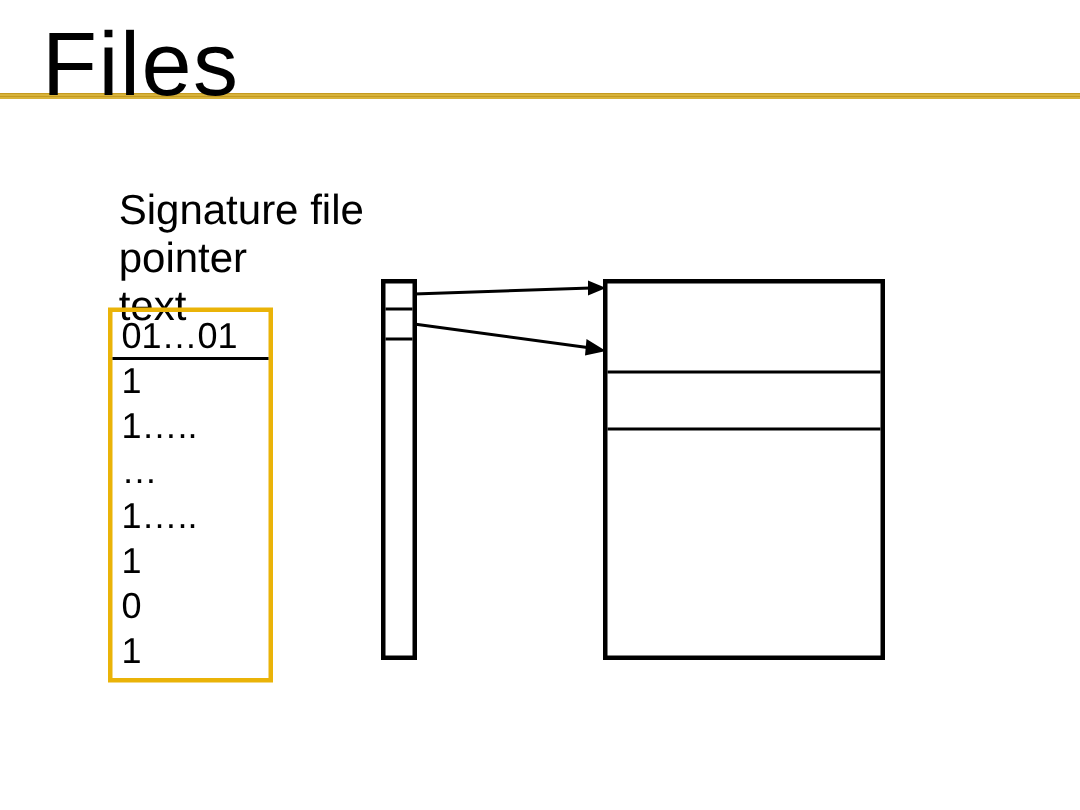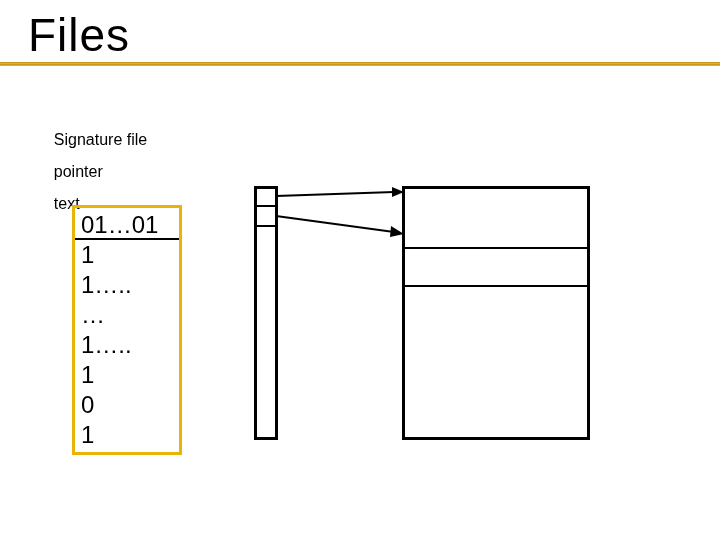--- a/index.html
+++ b/index.html
@@ -1,21 +1,21 @@
 <!DOCTYPE html>
 <html><head>
 <meta charset="utf-8">
 <style>
   html,body{margin:0;padding:0;width:720px;height:540px;background:#fff;font-family:Arial,Helvetica,sans-serif;color:#000}
   .slide{position:relative;width:720px;height:540px}
   .title-wrap{position:absolute;left:28px;top:8px}
   .title-underline{position:absolute;left:0;top:62px;width:720px;height:4px;
     background:repeating-linear-gradient(0deg,#d7b23a 0 1px,#c59a1f 1px 2px,#d7b23a 2px 3px,#c59a1f 3px 4px)}
-  .title{font-family:Impact,"Arial Black",sans-serif;font-size:46px;letter-spacing:1px;position:relative;z-index:2}
-  .labels{position:absolute;left:36px;top:92px;font-size:16px;line-height:32px}
+  .title{font-family:Impact,"Arial Black",sans-serif;font-size:60px;letter-spacing:1px;position:relative;z-index:2}
+  .labels{position:absolute;left:48px;top:92px;font-size:28px;line-height:32px}
   .labels .row{white-space:pre}
   .col1{display:inline-block;width:188px}
   .col2{display:inline-block;width:190px}
   .col3{display:inline-block}
   .sig-box{position:absolute;left:72px;top:205px;width:110px;height:250px;border:3px solid #eab308;box-sizing:border-box;padding:2px 6px;font-size:24px;line-height:30px}
   .sig-box .cell{height:30px}
   .sig-box .sep{position:absolute;left:0;right:0;border-top:2px solid #000}
   .ptr-box{position:absolute;left:254px;top:186px;width:24px;height:254px;border:3px solid #000;box-sizing:border-box;background:#fff;z-index:2}
   .ptr-box .sep{position:absolute;left:0;right:0;border-top:2px solid #000}
   .txt-box{position:absolute;left:402px;top:186px;width:188px;height:254px;border:3px solid #000;box-sizing:border-box;background:#fff}

